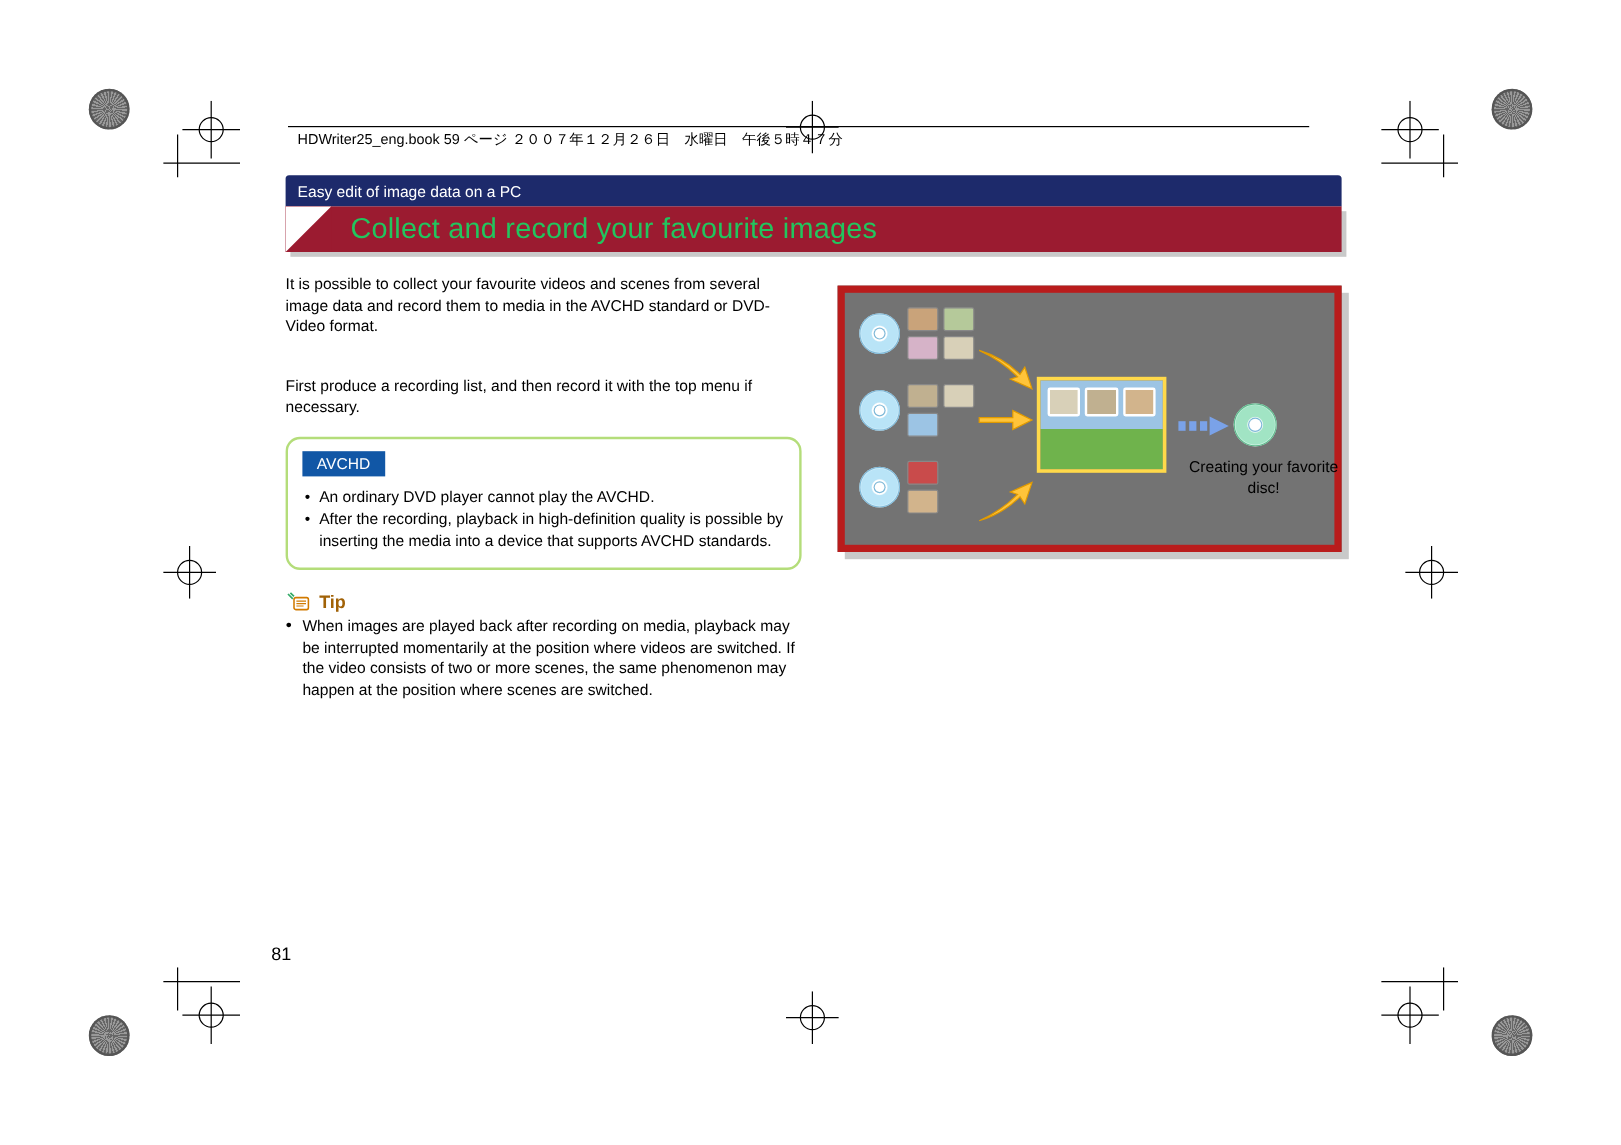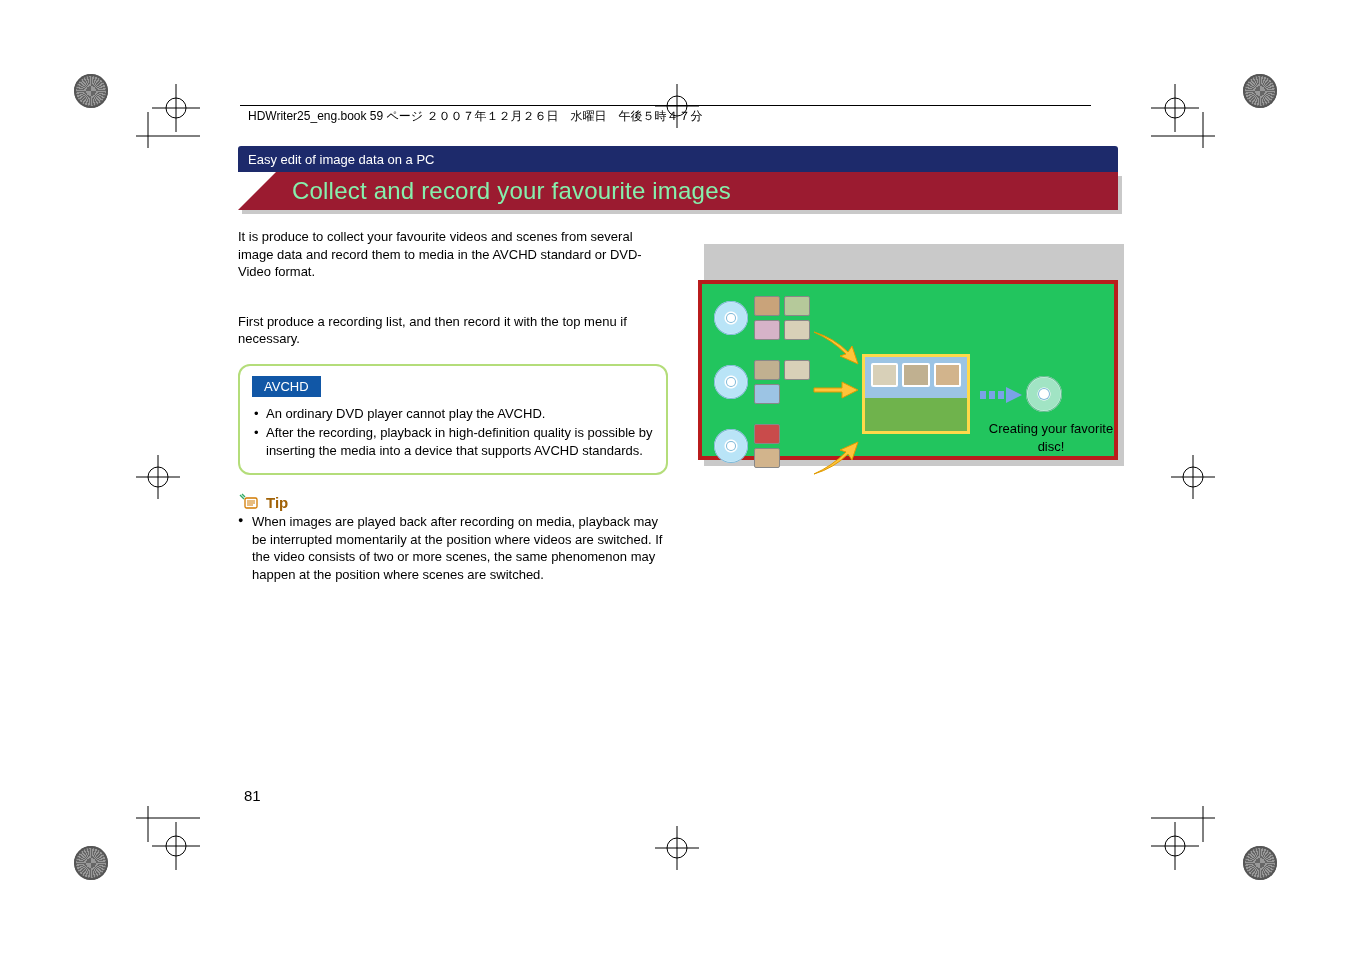--- a/index.html
+++ b/index.html
@@ -64,21 +64,21 @@
 
   .title-bar-wrap { position: relative; height: 38px; margin-top: 0; }
   .title-bar-shadow {
     position: absolute;
     top: 4px; left: 4px; right: -4px; bottom: -4px;
     background: #c9c9c9;
   }
   .title-bar {
     position: absolute; inset: 0;
     background: #9b1b30;
-    color: #86efac;
+    color: #22c55e;
     display: flex;
     align-items: center;
   }
   .title-bar .slash {
     width: 0; height: 0;
     border-bottom: 38px solid #9b1b30;
     border-left: 38px solid #fff;
     position: absolute; left: 0; top: 0;
   }
   .title-bar .title-text { font-size: 24px; font-weight: 400; margin-left: 54px; letter-spacing: 0.2px; }
@@ -100,21 +100,21 @@
 
   .tip-wrap { margin-top: 18px; }
   .tip-head { display: flex; align-items: center; gap: 6px; color: #a16207; font-weight: bold; font-size: 15px; }
   .tip-icon { width: 22px; height: 18px; }
   .tip-body { font-size: 13px; color: #000; line-height: 1.35; padding-left: 0; list-style: none; margin-top: 2px; }
   .tip-body li { position: relative; padding-left: 14px; }
   .tip-body li::before { content: "●"; position: absolute; left: 0; top: 1px; font-size: 9px; }
 
   .diagram-wrap { position: relative; width: 420px; height: 222px; margin-top: 10px; }
   .diagram-shadow { position: absolute; top: 6px; left: 6px; right: -6px; bottom: -6px; background: #c9c9c9; }
-  .diagram { position: absolute; inset: 0; border: 4px solid #b91c1c; background: #22c55e; margin-top: 42px; }
+  .diagram { position: absolute; inset: 0; border: 6px solid #b91c1c; background: #737373; }
   .diagram-inner { position: absolute; inset: 6px; }
 
   .disc-stack { position: absolute; left: 6px; display: flex; flex-direction: column; gap: 20px; }
   .src-disc { display: flex; align-items: center; gap: 6px; }
   .disc { width: 34px; height: 34px; border-radius: 50%; background: radial-gradient(circle at 50% 50%, #fff 0 6px, #b9e4f7 7px 15px, #d8f0fb 16px 17px); box-shadow: 0 0 0 1px #7fb9d8 inset; position: relative; }
   .disc::after { content: ""; position: absolute; inset: 13px; border-radius: 50%; background: #fff; box-shadow: 0 0 0 1px #7fb9d8; }
   .thumb { width: 26px; height: 20px; background: #c9a37a; border: 1px solid #888; border-radius: 2px; }
   .thumb.p2 { background: #b5c99a; }
   .thumb.p3 { background: #d6b3c8; }
   .thumb.dog { background: #d8d0b8; }
@@ -134,21 +134,21 @@
   .arrow svg { display: block; }
   .arrow.a1 { left: 104px; top: 40px; }
   .arrow.a2 { left: 104px; top: 90px; }
   .arrow.a3 { left: 104px; top: 148px; }
   .arrow.out { left: 270px; top: 94px; }
 
   .out-disc { position: absolute; left: 318px; top: 86px; }
   .out-disc .disc { width: 36px; height: 36px; background: radial-gradient(circle at 50% 50%, #fff 0 6px, #a1e4c4 7px 16px, #d8f6ea 17px 18px); box-shadow: 0 0 0 1px #5fb98c inset; }
   .out-label { position: absolute; left: 278px; top: 130px; font-size: 13px; text-align: center; line-height: 1.35; width: 130px; }
 
-  .page-num { position: absolute; left: 244px; bottom: 150px; font-size: 15px; }
+  .page-num { position: absolute; left: 226px; bottom: 150px; font-size: 15px; }
 
 </style>
 </head>
 <body>
 
 <div class="reg-plate reg-tl">
     <div class="circle"></div>
   </div>
 <div class="reg-plate reg-tr">
     <div class="circle"></div>
@@ -234,21 +234,21 @@
     <div class="title-bar-shadow"></div>
     <div class="title-bar">
       <div class="slash"></div>
       <div class="title-text">Collect and record your favourite images</div>
     </div>
   </div>
 
   <div class="body-row">
     <div class="left-col">
       <div class="intro">
-        <p>It is produce to collect your favourite videos and scenes from several image data and record them to media in the AVCHD standard or DVD-Video format.</p>
+        <p>It is possible to collect your favourite videos and scenes from several image data and record them to media in the AVCHD standard or DVD-Video format.</p>
         <p>First produce a recording list, and then record it with the top menu if necessary.</p>
       </div>
 
       <div class="green-box">
         <div>
           <span class="badge">AVCHD</span>
           <ul class="bullets">
             <li>An ordinary DVD player cannot play the AVCHD.</li>
             <li>After the recording, playback in high-definition quality is possible by inserting the media into a device that supports AVCHD standards.</li>
           </ul>

